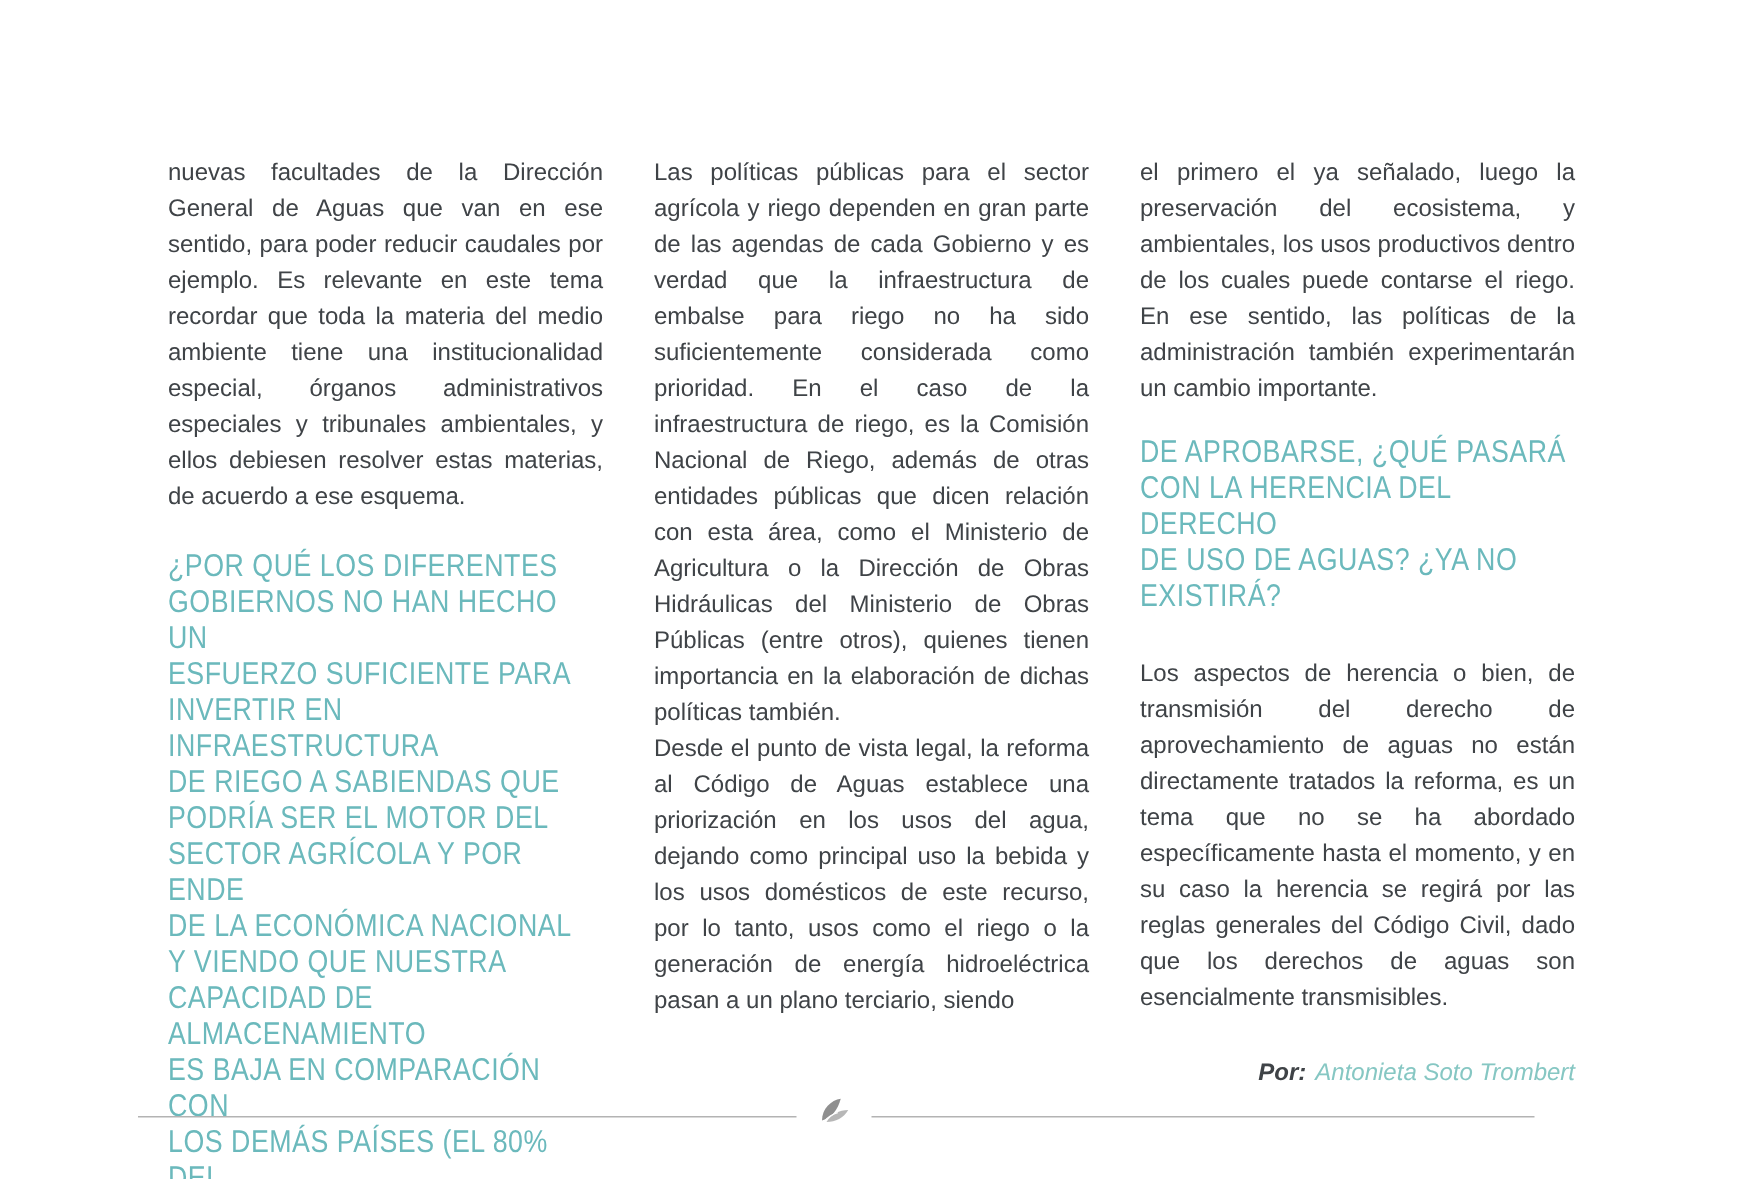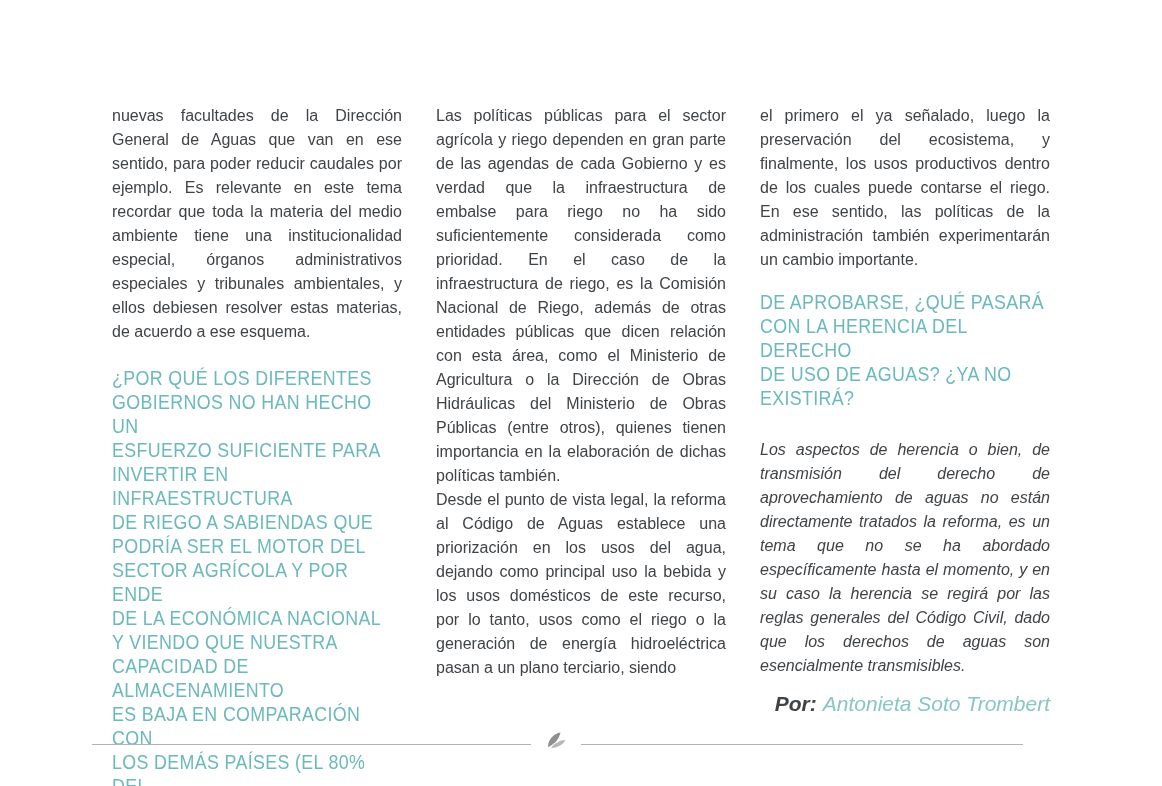--- a/index.html
+++ b/index.html
@@ -42,26 +42,26 @@
     font-weight: 400;
     letter-spacing: 0.4px;
     color: var(--accent-teal, #6bb9bc);
     white-space: pre-line;
     width: 118%;
     transform: scaleX(0.85);
     transform-origin: 0 0;
   }
   .col-left .teal-heading { margin-top: 22px; }
   .col-right .teal-heading { margin-top: 18px; }
-  .col-right .after-heading { margin-top: 28px; font-style: italic; }
+  .col-right .after-heading { margin-top: 28px; }
   .byline {
-    margin-top: 15px;
+    margin-top: 27px;
     text-align: right;
     font-style: italic;
-    font-size: 21px;
+    font-size: 16px;
     line-height: 22px;
   }
   .by-prefix {
     color: var(--body-text, #3f4347);
     font-weight: bold;
     margin-right: 6px;
   }
   .by-author {
     color: var(--byline-teal, #86c7c3);
   }
@@ -109,21 +109,21 @@
 AGUA SE VA AL MAR EN LAS
 ZONAS DE RIEGO)?</h2>
     </div>
 
     <div class="col col-middle">
       <p class="body-text">Las políticas públicas para el sector agrícola y riego dependen en gran parte de las agendas de cada Gobierno y es verdad que la infraestructura de embalse para riego no ha sido suficientemente considerada como prioridad. En el caso de la infraestructura de riego, es la Comisión Nacional de Riego, además de otras entidades públicas que dicen relación con esta área, como el Ministerio de Agricultura o la Dirección de Obras Hidráulicas del Ministerio de Obras Públicas (entre otros), quienes tienen importancia en la elaboración de dichas políticas también.</p>
       <p class="body-text">Desde el punto de vista legal, la reforma al Código de Aguas establece una priorización en los usos del agua, dejando como principal uso la bebida y los usos domésticos de este recurso, por lo tanto, usos como el riego o la generación de energía hidroeléctrica pasan a un plano terciario, siendo</p>
     </div>
 
     <div class="col col-right">
-      <p class="body-text">el primero el ya señalado, luego la preservación del ecosistema, y finalmente, los usos productivos dentro de los cuales puede contarse el riego. En ese sentido, las políticas de la administración también experimentarán un cambio importante.</p>
+      <p class="body-text">el primero el ya señalado, luego la preservación del ecosistema, y ambientales, los usos productivos dentro de los cuales puede contarse el riego. En ese sentido, las políticas de la administración también experimentarán un cambio importante.</p>
       <h2 class="teal-heading">DE APROBARSE, ¿QUÉ PASARÁ
 CON LA HERENCIA DEL DERECHO
 DE USO DE AGUAS? ¿YA NO
 EXISTIRÁ?</h2>
       <p class="body-text after-heading">Los aspectos de herencia o bien, de transmisión del derecho de aprovechamiento de aguas no están directamente tratados la reforma, es un tema que no se ha abordado específicamente hasta el momento, y en su caso la herencia se regirá por las reglas generales del Código Civil, dado que los derechos de aguas son esencialmente transmisibles.</p>
       <div class="byline">
         <span class="by-prefix">Por:</span><span class="by-author">Antonieta Soto Trombert</span>
       </div>
     </div>
 

